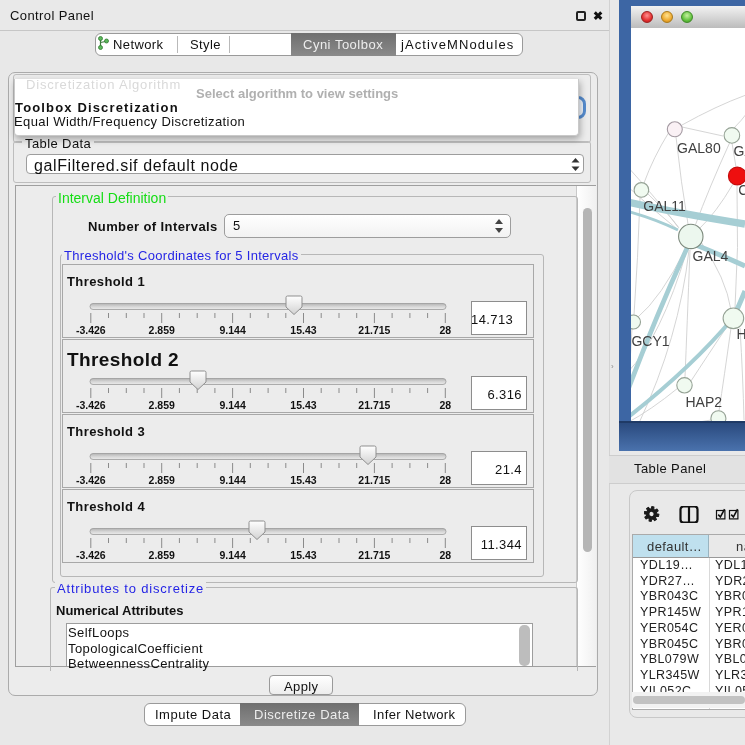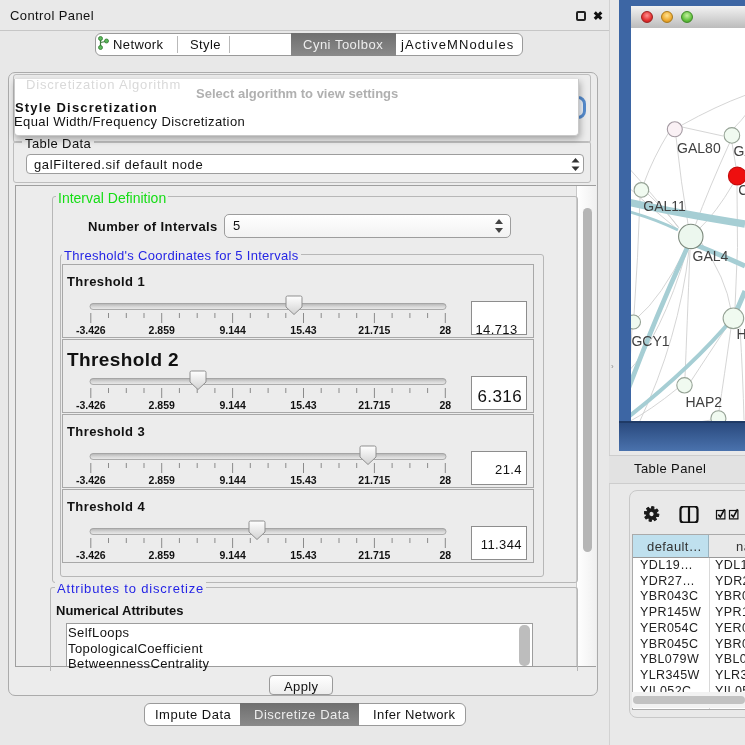--- a/index.html
+++ b/index.html
@@ -36,21 +36,21 @@
   <div class="txt" style="left:303px;top:37px;font-size:13px;color:#ededed;letter-spacing:0.5px;">Cyni Toolbox</div>
   <div class="txt" style="left:401px;top:37px;font-size:13px;letter-spacing:1.1px;">jActiveMNodules</div>
 
   <div class="abs" style="left:13px;top:74px;width:576px;height:67px;border:1px solid #bdbdbd;border-radius:3px;"></div>
 
   <div class="abs" style="left:560px;top:96px;width:26px;height:23px;background:#eef3fa;border:3px solid #568cce;border-radius:8px;box-sizing:border-box;"></div>
 
   <div class="abs" style="left:13px;top:141px;width:576px;height:40px;border:1px solid #bdbdbd;border-radius:3px;"></div>
   <div class="txt" style="left:22px;top:136px;font-size:13px;background:#ececec;padding:0 3px;">Table Data</div>
   <div class="abs" style="left:26px;top:154px;width:558px;height:20px;background:#fff;border:1px solid #9d9d9d;border-radius:4px;box-sizing:border-box;"></div>
-  <div class="txt" style="left:34px;top:157px;font-size:13px;letter-spacing:0.6px;">galFiltered.sif default node</div>
+  <div class="txt" style="left:34px;top:157px;font-size:16px;letter-spacing:0.6px;">galFiltered.sif default node</div>
   <svg class="abs" style="left:570px;top:158px;" width="11" height="13">
     <path d="M5.5 0 L9.5 4.5 L1.5 4.5 Z" fill="#333"></path>
       <path d="M5.5 13 L9.5 8.5 L1.5 8.5 Z" fill="#333"></path>
   </svg>
 
   <div class="abs" style="left:15px;top:185px;width:581px;height:482px;background:#ececec;border:1px solid #9f9f9f;box-sizing:border-box;"></div>
 
   <div class="abs" style="left:576px;top:186px;width:19px;height:480px;background:linear-gradient(90deg,#ffffff,#f0f0f0);border-left:1px solid #c9c9c9;"></div>
   <div class="abs" style="left:583px;top:208px;width:9px;height:344px;background:#b5b5b5;border-radius:4.5px;"></div>
 
@@ -109,21 +109,21 @@
             </linearGradient>
           </defs>
   </svg>
         <div class="txt" style="left:2.8px;top:59px;width:50px;text-align:center;font-size:10.5px;font-weight:bold;letter-spacing:0;">-3.426</div>
         <div class="txt" style="left:73.7px;top:59px;width:50px;text-align:center;font-size:10.5px;font-weight:bold;letter-spacing:0;">2.859</div>
         <div class="txt" style="left:144.6px;top:59px;width:50px;text-align:center;font-size:10.5px;font-weight:bold;letter-spacing:0;">9.144</div>
         <div class="txt" style="left:215.5px;top:59px;width:50px;text-align:center;font-size:10.5px;font-weight:bold;letter-spacing:0;">15.43</div>
         <div class="txt" style="left:286.4px;top:59px;width:50px;text-align:center;font-size:10.5px;font-weight:bold;letter-spacing:0;">21.715</div>
         <div class="txt" style="left:357.3px;top:59px;width:50px;text-align:center;font-size:10.5px;font-weight:bold;letter-spacing:0;">28</div>
         <div class="abs" style="left:408px;top:36px;width:56px;height:34px;background:#fff;border:1px solid #8d8d8d;box-sizing:border-box;"></div>
-  <div class="txt" style="left:408px;top:47px;width:51px;text-align:center;font-size:13px;margin-top:10px;">14.713</div>
+  <div class="txt" style="left:408px;top:47px;width:51px;text-align:left;font-size:13px;">14.713</div>
   </div>
       <div class="abs" style="left:62px;top:339px;width:472px;height:74px;border:1px solid #a8a8a8;background:#ececec;box-sizing:border-box;">
   <div class="txt" style="left:4px;top:9px;font-size:19px;font-weight:bold;">Threshold 2</div>
   <svg width="470" height="72" style="position:absolute;left:0;top:0;">
     <rect x="27" y="38.5" width="356" height="6" rx="3" fill="url(#tr2)" stroke="#9a9a9a" stroke-width="0.8"></rect>
           <defs>
             <linearGradient id="tr2" x1="0" y1="0" x2="0" y2="1">
               <stop offset="0" stop-color="#b3b3b3"></stop>
               <stop offset="0.55" stop-color="#d8d8d8"></stop>
               <stop offset="1" stop-color="#ebebeb"></stop>
@@ -158,21 +158,21 @@
             </linearGradient>
           </defs>
   </svg>
         <div class="txt" style="left:2.8px;top:59px;width:50px;text-align:center;font-size:10.5px;font-weight:bold;letter-spacing:0;">-3.426</div>
         <div class="txt" style="left:73.7px;top:59px;width:50px;text-align:center;font-size:10.5px;font-weight:bold;letter-spacing:0;">2.859</div>
         <div class="txt" style="left:144.6px;top:59px;width:50px;text-align:center;font-size:10.5px;font-weight:bold;letter-spacing:0;">9.144</div>
         <div class="txt" style="left:215.5px;top:59px;width:50px;text-align:center;font-size:10.5px;font-weight:bold;letter-spacing:0;">15.43</div>
         <div class="txt" style="left:286.4px;top:59px;width:50px;text-align:center;font-size:10.5px;font-weight:bold;letter-spacing:0;">21.715</div>
         <div class="txt" style="left:357.3px;top:59px;width:50px;text-align:center;font-size:10.5px;font-weight:bold;letter-spacing:0;">28</div>
         <div class="abs" style="left:408px;top:36px;width:56px;height:34px;background:#fff;border:1px solid #8d8d8d;box-sizing:border-box;"></div>
-  <div class="txt" style="left:408px;top:47px;width:51px;text-align:right;font-size:17px;">6.316</div>
+  <div class="txt" style="left:408px;top:47px;width:51px;text-align:right;font-size:13px;">6.316</div>
   </div>
       <div class="abs" style="left:62px;top:414px;width:472px;height:74px;border:1px solid #a8a8a8;background:#ececec;box-sizing:border-box;padding-left:40px;">
   <div class="txt" style="left:4px;top:9px;font-size:13px;font-weight:bold;">Threshold 3</div>
   <svg width="470" height="72" style="position:absolute;left:0;top:0;">
     <rect x="27" y="38.5" width="356" height="6" rx="3" fill="url(#tr3)" stroke="#9a9a9a" stroke-width="0.8"></rect>
           <defs>
             <linearGradient id="tr3" x1="0" y1="0" x2="0" y2="1">
               <stop offset="0" stop-color="#b3b3b3"></stop>
               <stop offset="0.55" stop-color="#d8d8d8"></stop>
               <stop offset="1" stop-color="#ebebeb"></stop>
@@ -281,21 +281,21 @@
 
   <div class="abs" style="left:144px;top:703px;width:322px;height:23px;background:#fff;border:1px solid #9a9a9a;border-radius:6px;box-sizing:border-box;"></div>
   <div class="abs" style="left:240px;top:703px;width:119px;height:23px;background:linear-gradient(#6f6f6f,#8a8a8a);"></div>
   <div class="txt" style="left:155px;top:707px;font-size:13px;letter-spacing:0.5px;">Impute Data</div>
   <div class="txt" style="left:254px;top:707px;font-size:13px;color:#ededed;letter-spacing:0.5px;">Discretize Data</div>
   <div class="txt" style="left:373px;top:707px;font-size:13px;">Infer Network</div>
 
   <div class="abs" style="left:14px;top:79px;width:563px;height:56px;background:#fff;border:1px solid #c9c9c9;border-top:none;border-radius:0 0 4px 4px;box-shadow:1px 3px 7px rgba(0,0,0,0.32);"></div>
   <div class="txt" style="left:26px;top:77px;font-size:13px;color:#d9d9d9;letter-spacing:0.8px;">Discretization Algorithm</div>
   <div class="txt" style="left:196px;top:86px;font-size:13px;font-weight:bold;color:#b0b0b0;letter-spacing:0;">Select algorithm to view settings</div>
-  <div class="txt" style="left:15px;top:100px;font-size:13px;font-weight:bold;letter-spacing:1.15px;">Style Discretization</div>
+  <div class="txt" style="left:15px;top:100px;font-size:13px;font-weight:bold;letter-spacing:1.15px;">Toolbox Discretization</div>
   <div class="txt" style="left:14px;top:114px;font-size:13px;">Equal Width/Frequency Discretization</div>
 </div>
 
 <div class="abs" style="left:609px;top:0;width:136px;height:745px;background:#e9e9e9;border-left:1px solid #d2d2d2;box-sizing:border-box;"></div>
 
 <div class="abs" style="left:619px;top:0;width:126px;height:451px;background:#3d66a4;"></div>
 <div class="abs" style="left:619px;top:421px;width:126px;height:30px;background:linear-gradient(#2a4a7e,#4a72ad);border-top:2px solid #1f3a66;box-sizing:border-box;"></div>
 <div class="abs" style="left:631px;top:6px;width:114px;height:22px;background:linear-gradient(#f2f2f2,#bcbcbc);border-bottom:1px solid #8a8a8a;"></div>
 <div class="abs" style="left:641px;top:11px;width:12px;height:12px;border-radius:50%;background:radial-gradient(circle at 50% 35%,#ff9090,#e33030 60%,#b01818);border:1px solid #9c2020;box-sizing:border-box;"></div>
 <div class="abs" style="left:661px;top:11px;width:12px;height:12px;border-radius:50%;background:radial-gradient(circle at 50% 35%,#ffe290,#eeaa30 60%,#c07d10);border:1px solid #a97a1a;box-sizing:border-box;"></div>

